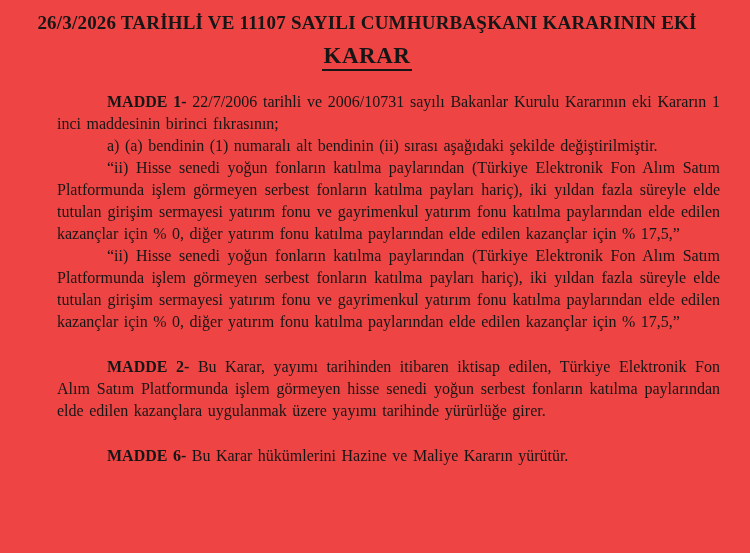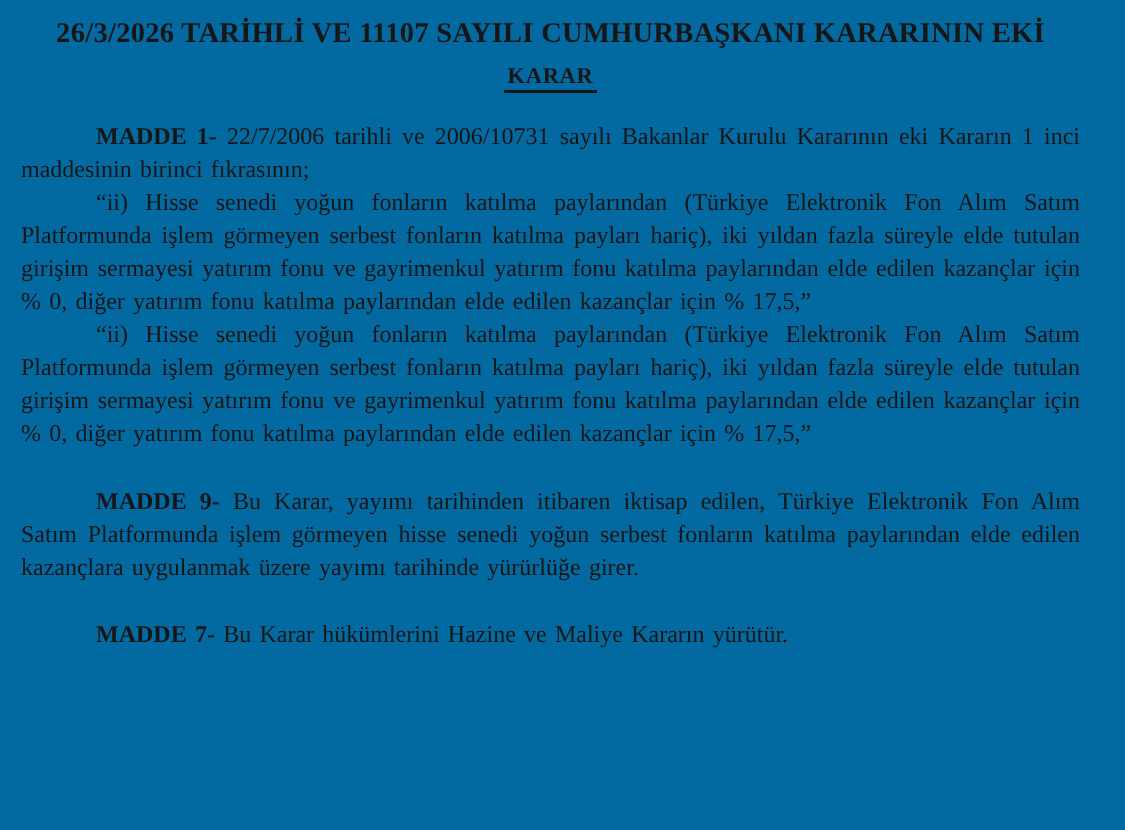--- a/index.html
+++ b/index.html
@@ -5,53 +5,54 @@
   html, body {
     margin: 0;
     padding: 0;
     background: #ffffff;
   }
   .page {
     position: relative;
     width: 750px;
     height: 553px;
     box-sizing: border-box;
-    background: #0369a1;
+    background: #ef4444;
     color: #161616;
     font-family: "Liberation Serif", "DejaVu Serif", serif;
     padding: 11px 30px 0 14px;
     overflow: hidden;
   }
   .doc-header {
     text-align: center;
   }
   .doc-title {
     font-size: 19px;
     font-weight: bold;
     line-height: 1.22;
     letter-spacing: 0.2px;
     margin: 0;
   }
   .doc-subtitle {
     margin: 8px 0 0 0;
-    font-size: 15px;
+    font-size: 23px;
     font-weight: bold;
     line-height: 1.2;
   }
   .doc-subtitle .underlined {
     border-bottom: 2.5px solid #161616;
     padding: 0 2px 1px 2px;
     letter-spacing: 0.5px;
   }
   .doc-body {
     margin-top: 21px;
     font-size: 16px;
     line-height: 22px;
     text-align: justify;
     word-spacing: 1.5px;
+    margin-left: 43px;
   }
   .doc-body p {
     margin: 0;
     text-indent: 50px;
   }
   .doc-body p.gap-before {
     margin-top: 23px;
   }
   .doc-body strong {
     font-weight: bold;
@@ -68,32 +69,35 @@
       <span class="underlined">KARAR</span>
     </h2>
   </div>
 
   <div class="doc-body">
 
     <p>
       <strong>MADDE 1-</strong><span> 22/7/2006 tarihli ve 2006/10731 sayılı Bakanlar Kurulu Kararının eki Kararın 1 inci maddesinin birinci fıkrasının;</span>
     </p>
 
+    <p>
+      <strong></strong><span>a) (a) bendinin (1) numaralı alt bendinin (ii) sırası aşağıdaki şekilde değiştirilmiştir.</span>
+    </p>
 
     <p>
       <strong></strong><span>“ii) Hisse senedi yoğun fonların katılma paylarından (Türkiye Elektronik Fon Alım Satım Platformunda işlem görmeyen serbest fonların katılma payları hariç), iki yıldan fazla süreyle elde tutulan girişim sermayesi yatırım fonu ve gayrimenkul yatırım fonu katılma paylarından elde edilen kazançlar için % 0, diğer yatırım fonu katılma paylarından elde edilen kazançlar için % 17,5,”</span>
     </p>
 
 
     <p>
       <strong></strong><span>“ii) Hisse senedi yoğun fonların katılma paylarından (Türkiye Elektronik Fon Alım Satım Platformunda işlem görmeyen serbest fonların katılma payları hariç), iki yıldan fazla süreyle elde tutulan girişim sermayesi yatırım fonu ve gayrimenkul yatırım fonu katılma paylarından elde edilen kazançlar için % 0, diğer yatırım fonu katılma paylarından elde edilen kazançlar için % 17,5,”</span>
     </p>
 
     <p class="gap-before">
-      <strong>MADDE 9-</strong><span> Bu Karar, yayımı tarihinden itibaren iktisap edilen, Türkiye Elektronik Fon Alım Satım Platformunda işlem görmeyen hisse senedi yoğun serbest fonların katılma paylarından elde edilen kazançlara uygulanmak üzere yayımı tarihinde yürürlüğe girer.</span>
+      <strong>MADDE 2-</strong><span> Bu Karar, yayımı tarihinden itibaren iktisap edilen, Türkiye Elektronik Fon Alım Satım Platformunda işlem görmeyen hisse senedi yoğun serbest fonların katılma paylarından elde edilen kazançlara uygulanmak üzere yayımı tarihinde yürürlüğe girer.</span>
     </p>
 
     <p class="gap-before">
-      <strong>MADDE 7-</strong><span> Bu Karar hükümlerini Hazine ve Maliye Kararın yürütür.</span>
+      <strong>MADDE 6-</strong><span> Bu Karar hükümlerini Hazine ve Maliye Kararın yürütür.</span>
     </p>
 
   </div>
 </div>
 
 </body></html>

